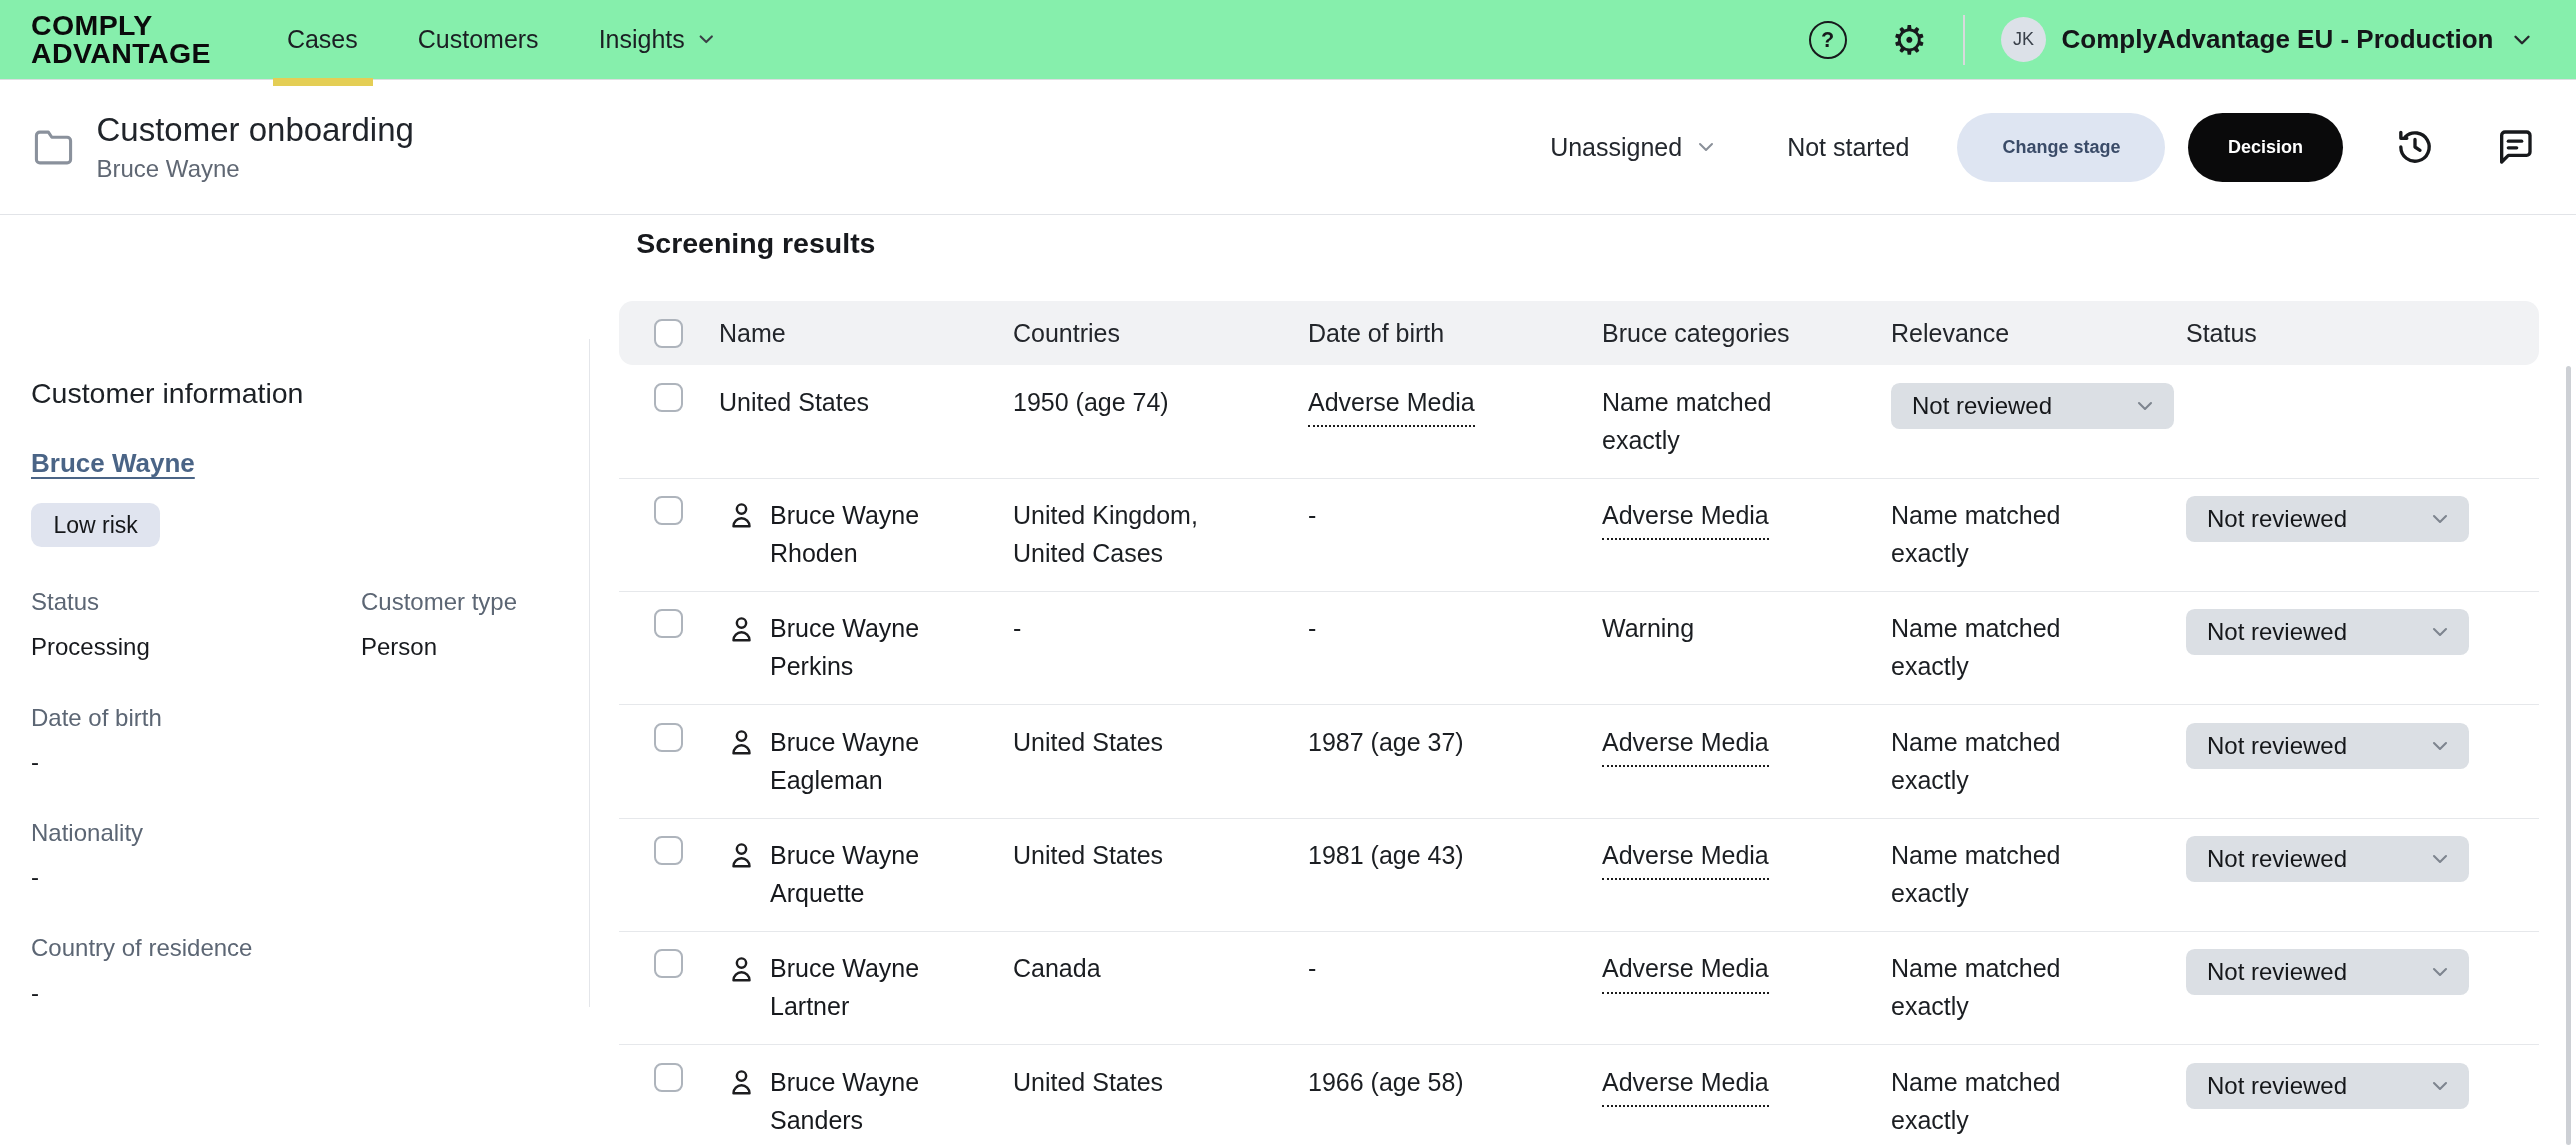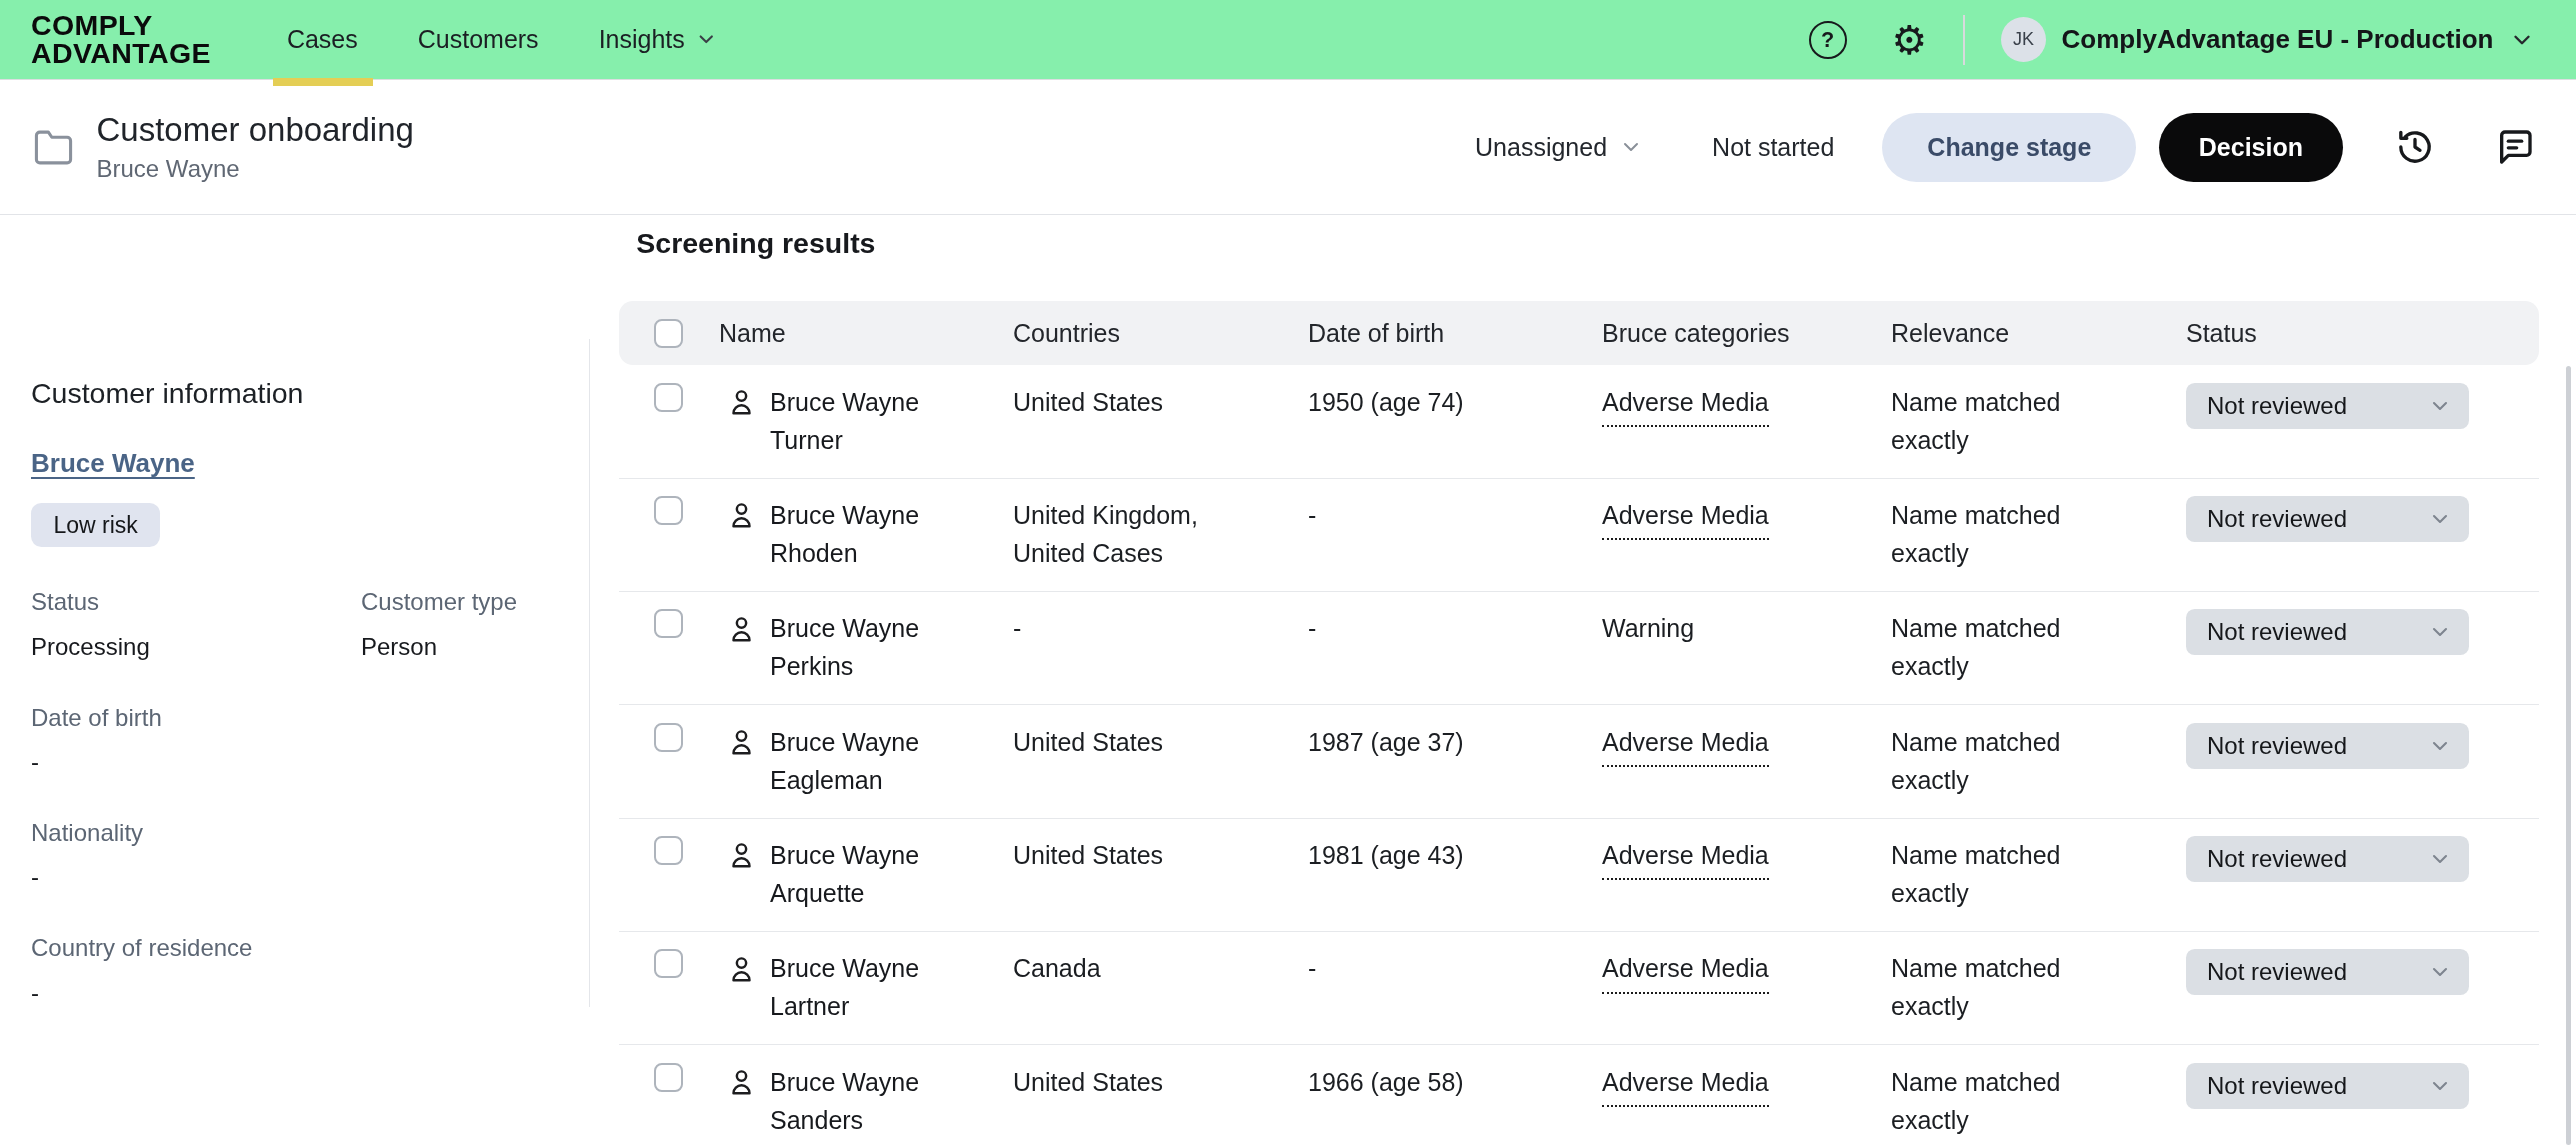--- a/index.html
+++ b/index.html
@@ -30,21 +30,21 @@
   
   .case-header { height:135px; display:flex; align-items:center; padding:0 41px 0 33px;
     border-bottom:1.7px solid #e2e4e8; background:#fff; }
   .folder-ic { margin-right:22.5px; margin-top:1.7px; }
   .ch-title { font-size:33px; font-weight:500; color:#20242a; line-height:1.15; }
   .ch-sub { font-size:24px; color:#5f6773; margin-top:6px; }
   .ch-right { margin-left:auto; display:flex; align-items:center; }
   .assignee { display:flex; align-items:center; gap:12px; font-size:25px; color:#23272d; cursor:pointer;
     background:none; border:none; }
   .stage-label { font-size:25px; color:#23272d; margin-left:69px; }
-  .btn { border:none; cursor:pointer; height:69px; border-radius:35px; font-size:25px; font-weight:700;
+  .btn { border:none; cursor:pointer; height:69px; border-radius:35px; font-size:18px; font-weight:700;
     display:flex; align-items:center; }
   .btn-change { background:#dee5f2; color:#3a4b68; padding:0 45px; margin-left:48px; }
   .btn-decision { background:#0a0a0b; color:#ffffff; padding:0 40px; margin-left:22.5px; }
   .hist-btn { margin-left:52px; }
   .comment-btn { margin-left:60px; }
 
   
   .content { display:flex; height:916px;align-items:center; }
   .sidebar { width:590px; flex:0 0 590px; border-right:1.7px solid #e4e6ea; padding:38px 26px 0 31px; }
   .sb-title { font-size:28.5px; font-weight:500; color:#1c2025; }
@@ -198,27 +198,20 @@
           <div>Date of birth</div>
           <div>Bruce categories</div>
           <div>Relevance</div>
           <div>Status</div>
         </div>
         <div id="rows">
   <div class="trow">
     <div class="cb-cell">
                 <span class="checkbox"></span>
               </div>
-    <div class="name-cell">
-      <svg class="person-ic" width="31" height="31" viewBox="0 0 24 24" fill="none" stroke="#1d1d1f" stroke-width="1.9" stroke-linecap="round" stroke-linejoin="round">
-                  <circle cx="12" cy="7" r="3.6"></circle>
-                  <path d="M5.8 20.4a6.2 6.2 0 0 1 12.4 0z"></path>
-                </svg>
-      <div class="nm">Bruce Wayne Turner</div>
-    </div>
     <div class="cell countries">United States</div>
     <div class="cell">1950 (age 74)</div>
     <div class="cell"><span class="risk-link">Adverse Media</span></div>
     <div class="cell relevance">Name matched exactly</div>
     <div class="cell">
       <button class="status-pill">
         <span>Not reviewed</span>
         <svg width="24" height="24" viewBox="0 0 24 24" fill="none" stroke="#7e858f" stroke-width="2.1" stroke-linecap="round" stroke-linejoin="round">
                     <polyline points="6 9 12 15 18 9"></polyline>
                   </svg>

